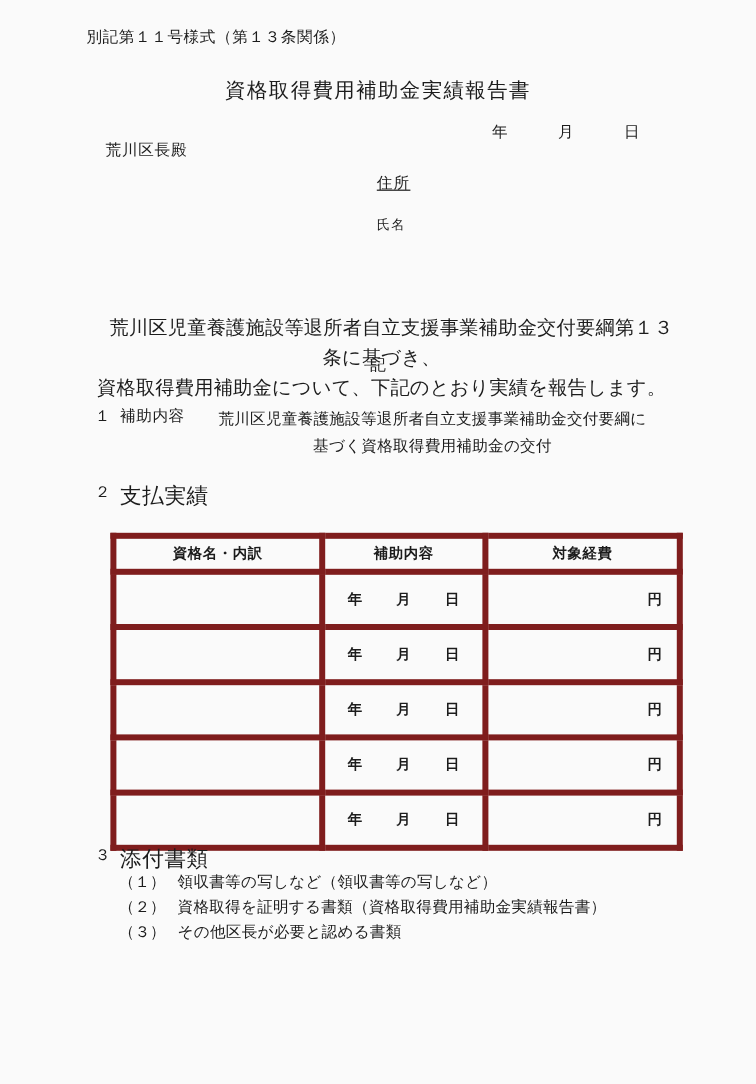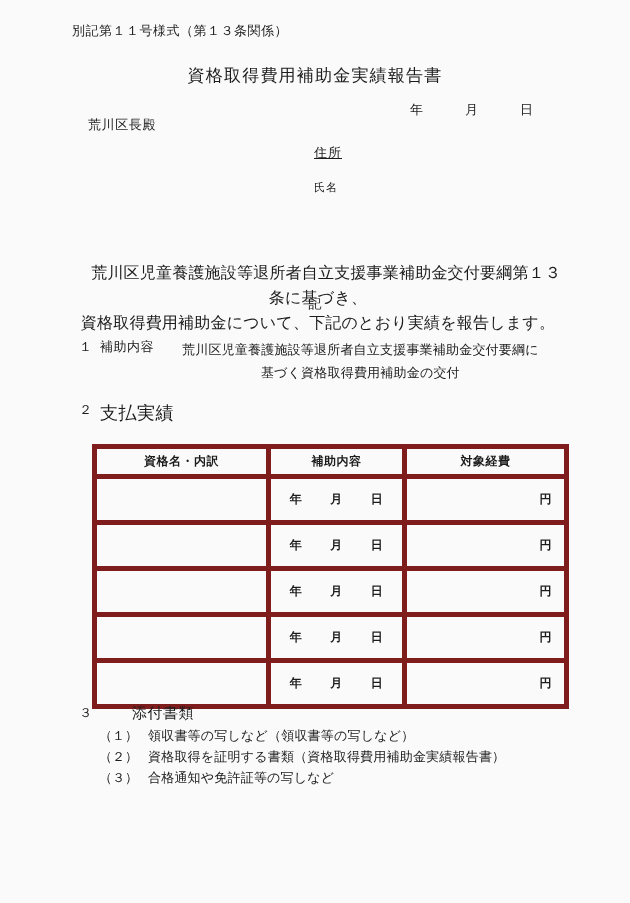--- a/index.html
+++ b/index.html
@@ -109,21 +109,21 @@
     font-size: 13px;
     line-height: 23px;
     white-space: pre-line;
     letter-spacing: 0.2px;
   }
 
   .sec2-num  { left: 79px;  top: 401px; }
   .sec2-label{ left: 100px; top: 401px; font-size: 18px; letter-spacing: 0.5px;}
 
   .sec3-num  { left: 79px;  top: 704px; }
-  .sec3-label{ left: 100px; top: 704px; font-size: 15px; letter-spacing: 0.5px; margin-left: 32px;}
+  .sec3-label{ left: 100px; top: 704px; font-size: 18px; letter-spacing: 0.5px;}
 
   
   .attach-list {
     position: absolute;
     left: 99px;
     top: 725px;
     font-size: 13px;
   }
   .attach-item {
     display: flex;
@@ -279,16 +279,16 @@
         </tr>
       </tbody>
   </table>
 
   <div class="abs section-num sec3-num">３</div>
   <div class="abs sec3-label">添付書類</div>
 
   <div class="attach-list">
       <div class="attach-item"><span class="attach-marker">（１）</span><span class="attach-text">領収書等の写しなど（領収書等の写しなど）</span></div>
       <div class="attach-item"><span class="attach-marker">（２）</span><span class="attach-text">資格取得を証明する書類（資格取得費用補助金実績報告書）</span></div>
-      <div class="attach-item"><span class="attach-marker">（３）</span><span class="attach-text">合格通知や免許証等の写しなど</span></div>
+      <div class="attach-item"><span class="attach-marker">（３）</span><span class="attach-text">その他区長が必要と認める書類</span></div>
     </div>
 
 </div>
 
 </body></html>

